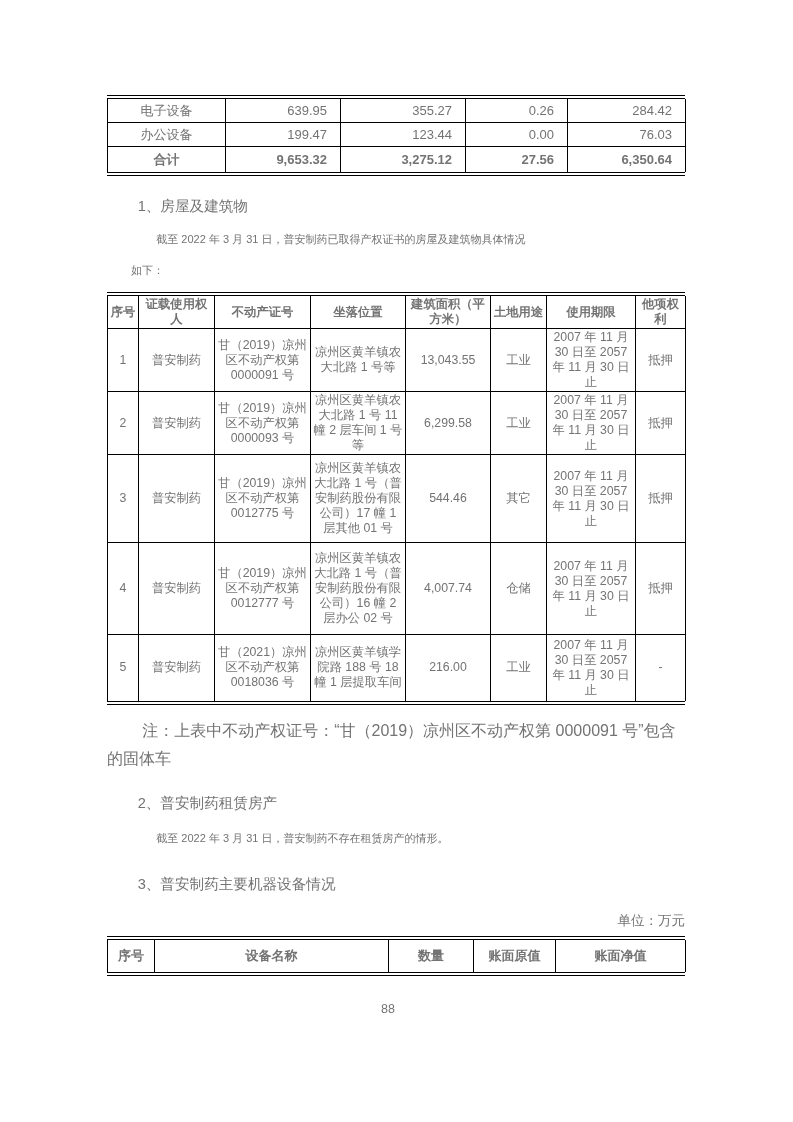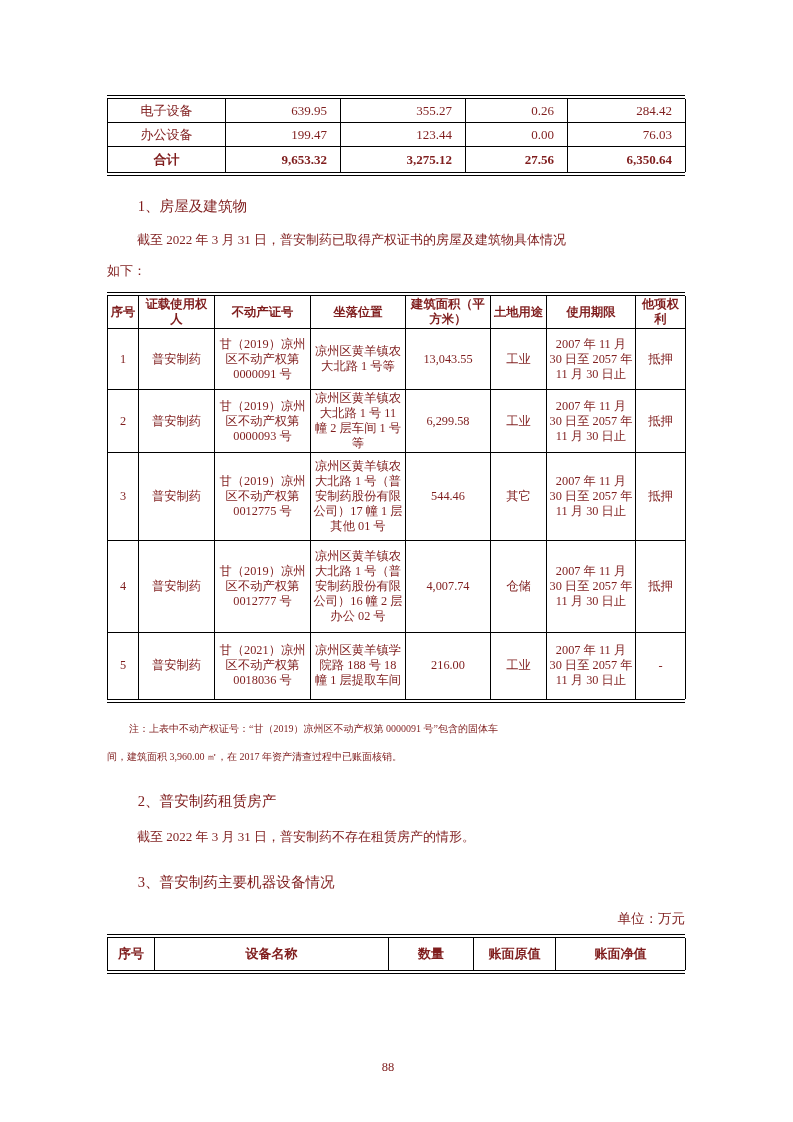--- a/index.html
+++ b/index.html
@@ -1,18 +1,18 @@
 <!DOCTYPE html>
 <html><head>
 <meta charset="utf-8">
 <style>
   html,body { margin:0; padding:0; background:#ffffff; }
   .page {
     position:relative; width:776px; height:1122px; background:#fff;
-    font-family:Liberation Serif, serif; color:#7f1d1d; overflow:hidden;
+    font-family:Liberation Sans, sans-serif; color:#737373; overflow:hidden;
   }
   .content { position:absolute; left:107px; top:95px; width:578px; }
 
   .tbl-wrap { border-top:4px double #000; border-bottom:4px double #000; }
   .tbl-wrap table {
     border-collapse:collapse; table-layout:fixed; width:100%;
     border-left:1.2px solid #000; border-right:1.2px solid #000;
   }
   .tbl-wrap td { border:1px solid #000; overflow:hidden; }
   .tbl-wrap tr:first-child td { border-top:none; }
@@ -32,31 +32,31 @@
   .t2 tr.r2 { height:61px; }
   .t2 tr.r3 { height:88px; }
   .t2 tr.r4 { height:92px; }
   .t2 tr.r5 { height:66px; }
 
   
   .t3 td { height:30px; font-size:13px; font-weight:bold; text-align:center; vertical-align:middle; }
 
   .h1 { font-size:14.6px; line-height:20px; margin-top:20px; text-indent:2.1em; }
   .h1.mt12 { margin-top:20px; }
-  .para { font-size:13px; line-height:31px; }
+  .para { font-size:11px; line-height:31px;margin-left:24px; }
   .para.indent { text-indent:2.3em; }
   .para.mt8 { margin-top:8px; }
   .para.mt10 { margin-top:10px; }
   .para.mt12 { margin-top:12px; }
-  .note { font-size:10px; line-height:28px; }
+  .note { font-size:16px; line-height:28px; }
   .note.indent { text-indent:2.2em; }
   .note.mt12 { margin-top:12px; }
   .unit { font-size:13.5px; line-height:18px; text-align:right; margin:18px 0 6px 0; }
   .mt6 { margin-top:6px; }
-  .pageno { position:absolute; left:0; right:0; top:1060px; text-align:center; font-size:12.5px; }
+  .pageno { position:absolute; left:0; right:0; top:1002px; text-align:center; font-size:12.5px; }
 </style>
 </head>
 <body>
 
 <div class="page">
   <div class="content">
 
     <div class="tbl-wrap">
       <table class="t1">
         <colgroup>
@@ -167,21 +167,20 @@
             <td>216.00</td>
             <td>工业</td>
             <td>2007 年 11 月 30 日至 2057 年 11 月 30 日止</td>
             <td>-</td>
           </tr>
         </tbody>
       </table>
     </div>
 
     <div class="note indent mt12">注：上表中不动产权证号：“甘（2019）凉州区不动产权第 0000091 号”包含的固体车</div>
-    <div class="note">间，建筑面积 3,960.00 ㎡，在 2017 年资产清查过程中已账面核销。</div>
 
     <div class="h1">2、普安制药租赁房产</div>
     <div class="para indent mt10">截至 2022 年 3 月 31 日，普安制药不存在租赁房产的情形。</div>
 
     <div class="h1 mt12">3、普安制药主要机器设备情况</div>
 
     <div class="unit">单位：万元</div>
     <div class="tbl-wrap">
       <table class="t3">
         <colgroup>

